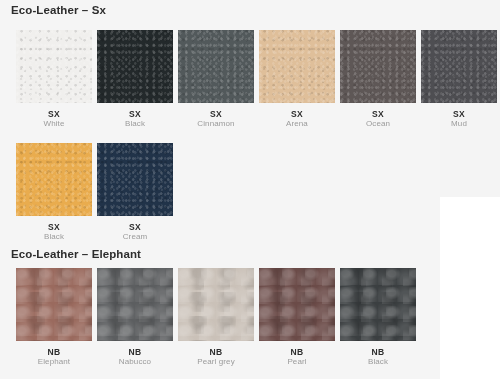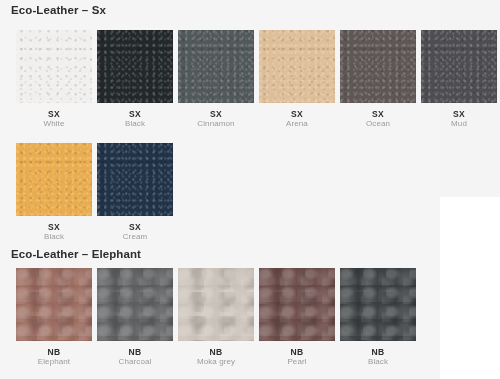--- a/index.html
+++ b/index.html
@@ -197,26 +197,26 @@
 
     <div id="row-nb-1" class="swatch-row">
       <div class="swatch-cell">
         <div class="chip suede" style="background-color: rgb(154, 106, 94);"></div>
         <div class="chip-code">NB</div>
         <div class="chip-name">Elephant</div>
       </div>
       <div class="swatch-cell">
         <div class="chip suede" style="background-color: rgb(92, 94, 96);"></div>
         <div class="chip-code">NB</div>
-        <div class="chip-name">Charcoal</div>
+        <div class="chip-name">Nabucco</div>
       </div>
       <div class="swatch-cell">
         <div class="chip suede" style="background-color: rgb(202, 193, 184);"></div>
         <div class="chip-code">NB</div>
-        <div class="chip-name">Moka grey</div>
+        <div class="chip-name">Pearl grey</div>
       </div>
       <div class="swatch-cell">
         <div class="chip suede" style="background-color: rgb(107, 75, 72);"></div>
         <div class="chip-code">NB</div>
         <div class="chip-name">Pearl</div>
       </div>
       <div class="swatch-cell">
         <div class="chip suede" style="background-color: rgb(59, 63, 65);"></div>
         <div class="chip-code">NB</div>
         <div class="chip-name">Black</div>

